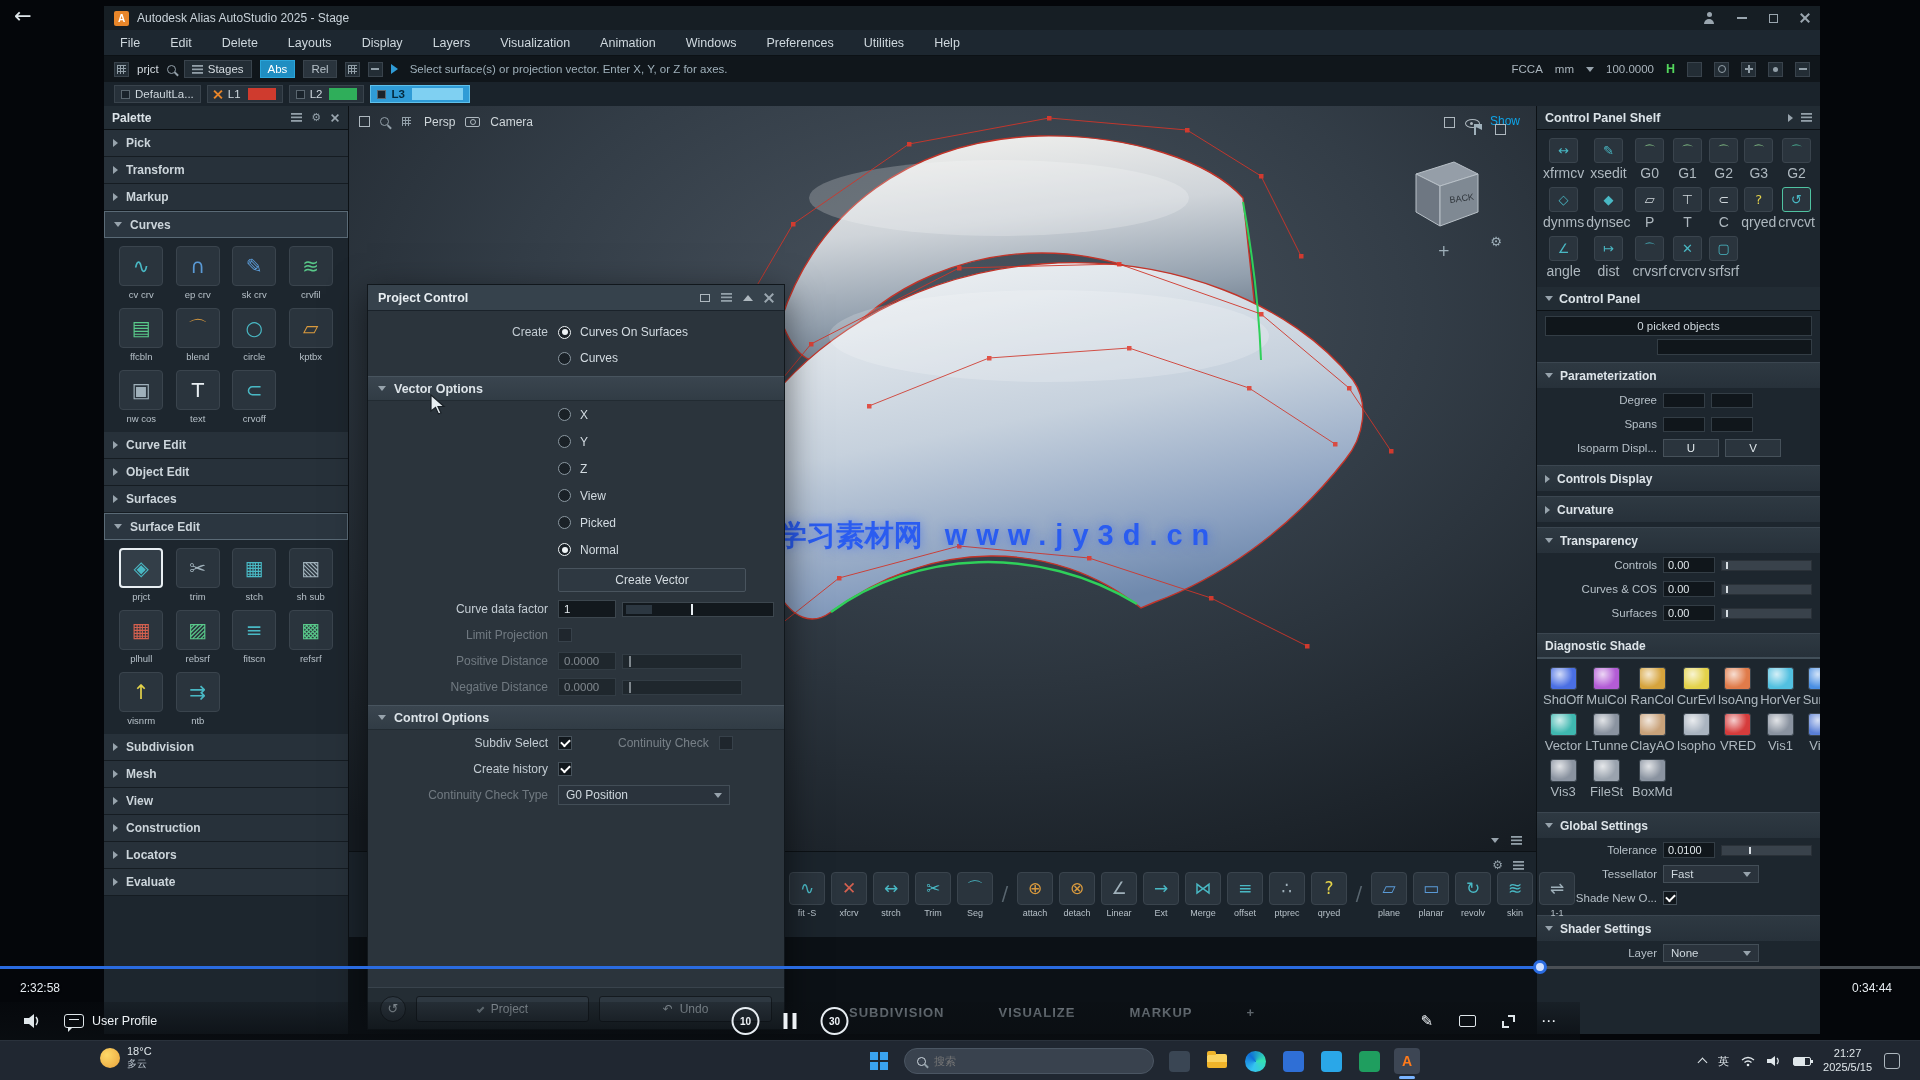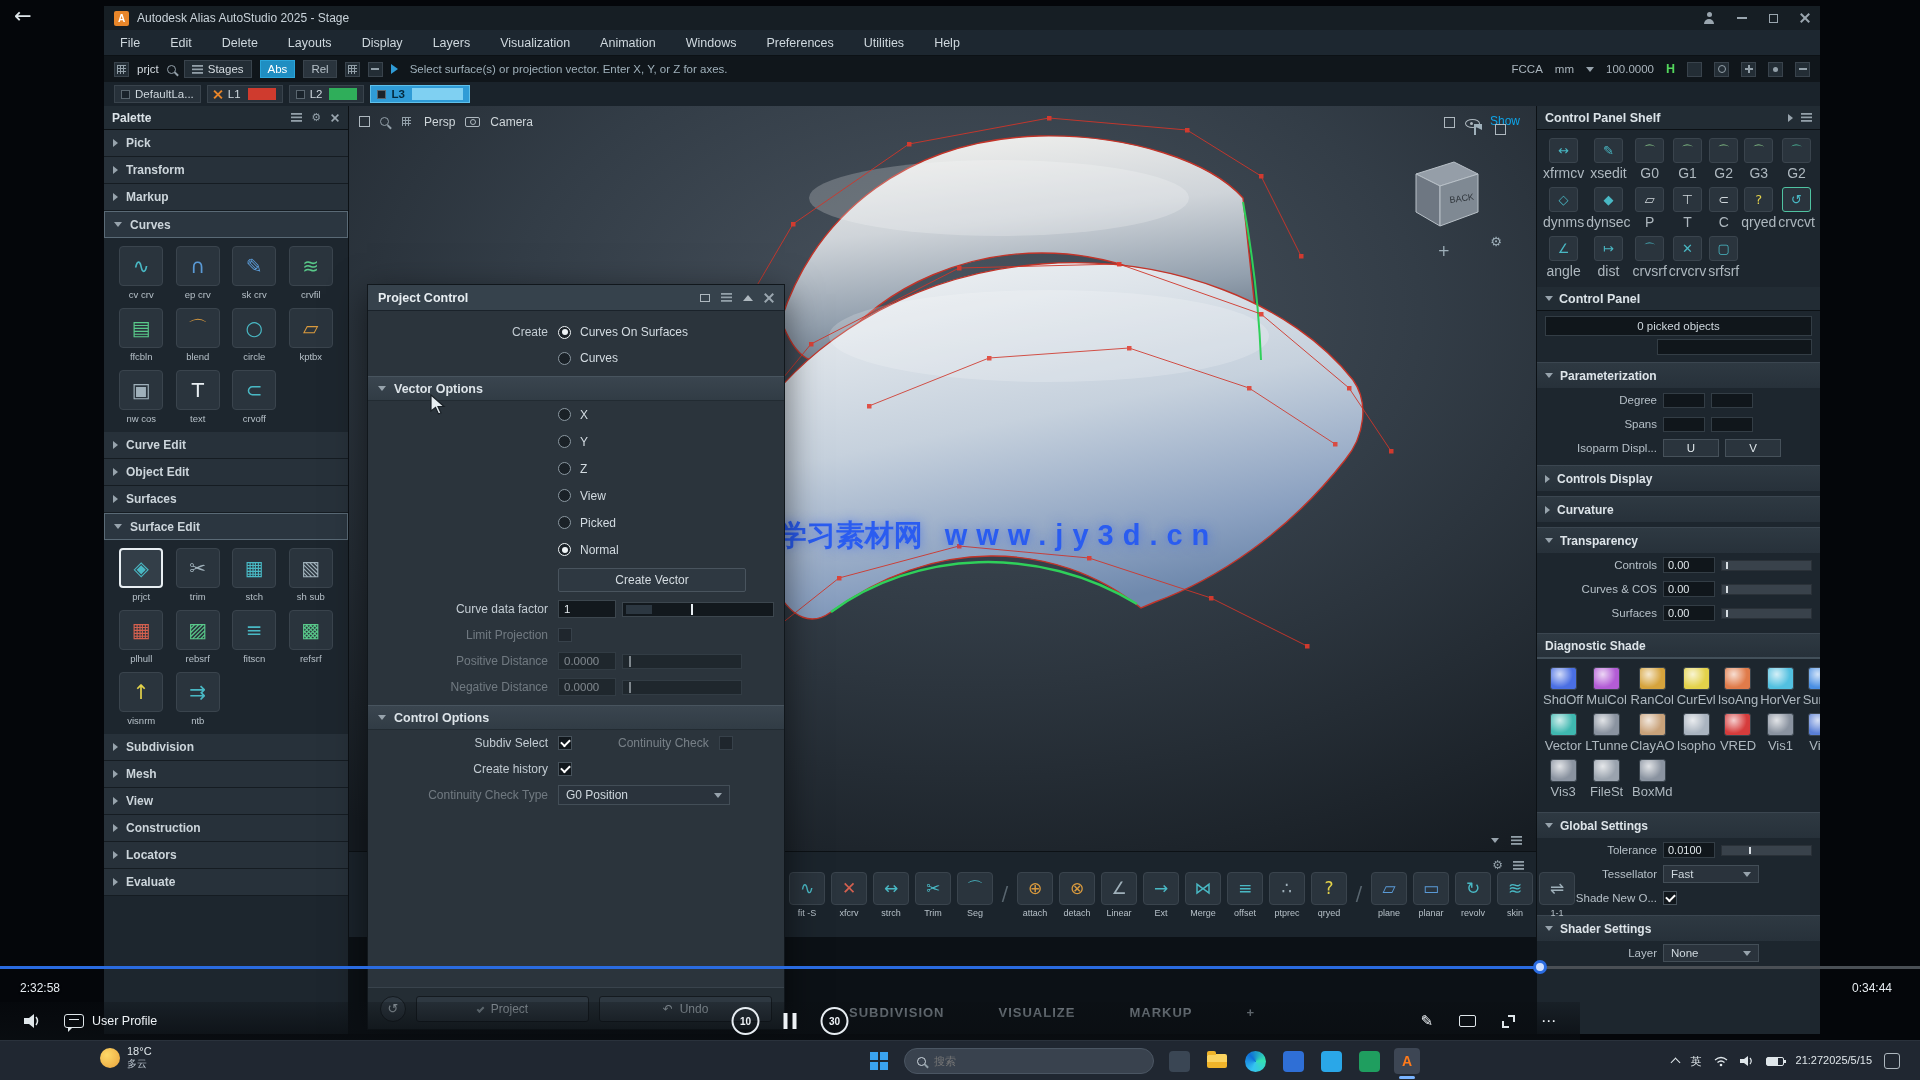--- a/index.html
+++ b/index.html
@@ -179,21 +179,21 @@
 .ic-edge{width:21px;height:21px;border-radius:50%;background:conic-gradient(from 200deg,#35c3f2,#0e6fd8,#35e0b0,#35c3f2)}
 .ic-blue{width:21px;height:21px;background:#2f6fd6;border-radius:4px}
 .ic-store{width:21px;height:21px;background:#2aa7e8;border-radius:4px}
 .ic-green{width:21px;height:21px;background:#1f9e5f;border-radius:4px}
 .ic-alias{width:26px;height:26px;background:#3d4654;border-radius:4px;display:flex;align-items:center;justify-content:center;color:#ff7a1a;font-weight:bold;font-size:14px;position:relative}
 .ic-alias::after{content:"";position:absolute;bottom:-5px;left:5px;width:16px;height:3px;border-radius:2px;background:#7ab4ff}
 .tray{position:absolute;right:20px;top:0;height:40px;display:flex;align-items:center;gap:12px}
 .chev-up{width:7px;height:7px;border-left:1.5px solid #dfe6ea;border-top:1.5px solid #dfe6ea;transform:rotate(45deg);margin-top:3px}
 .ic-batt{width:18px;height:9px;border:1px solid #dfe6ea;border-radius:2px;position:relative;background:linear-gradient(90deg,#dfe6ea 70%,transparent 70%)}
 .ic-batt::after{content:"";position:absolute;right:-3px;top:2px;width:2px;height:3px;background:#dfe6ea}
-.clock{display:flex;flex-direction:row;align-items:flex-start;line-height:1.25;font-size:11px}
+.clock{display:flex;flex-direction:column;align-items:center;line-height:1.25;font-size:11px}
 .ic-note{width:16px;height:16px;border:1px solid #aeb8bf;border-radius:3px}
 .gl{font-family:"DejaVu Sans",sans-serif}
 </style>
 </head>
 <body>
 
 <div class="stage">
 
   <div class="appwin">
 

